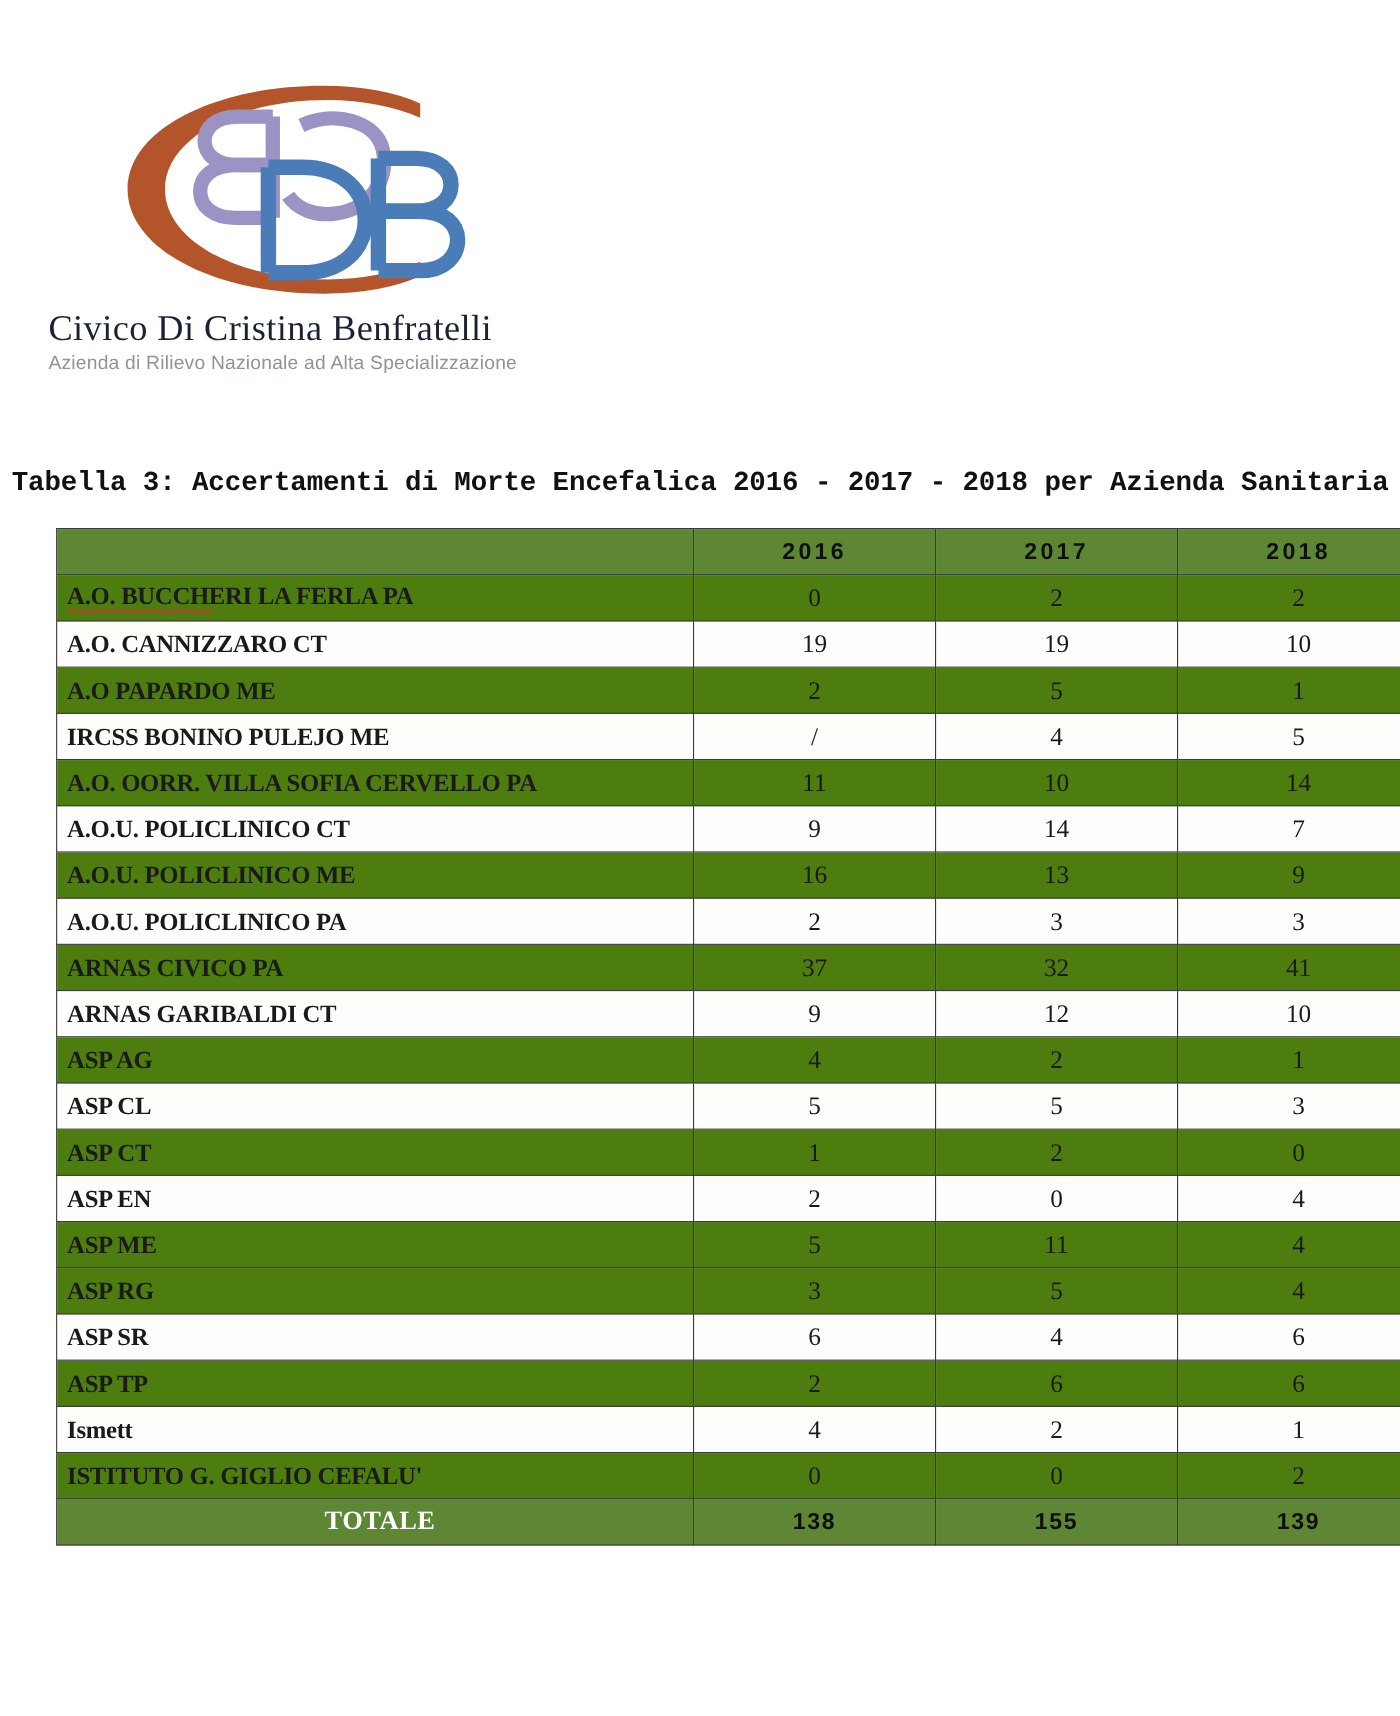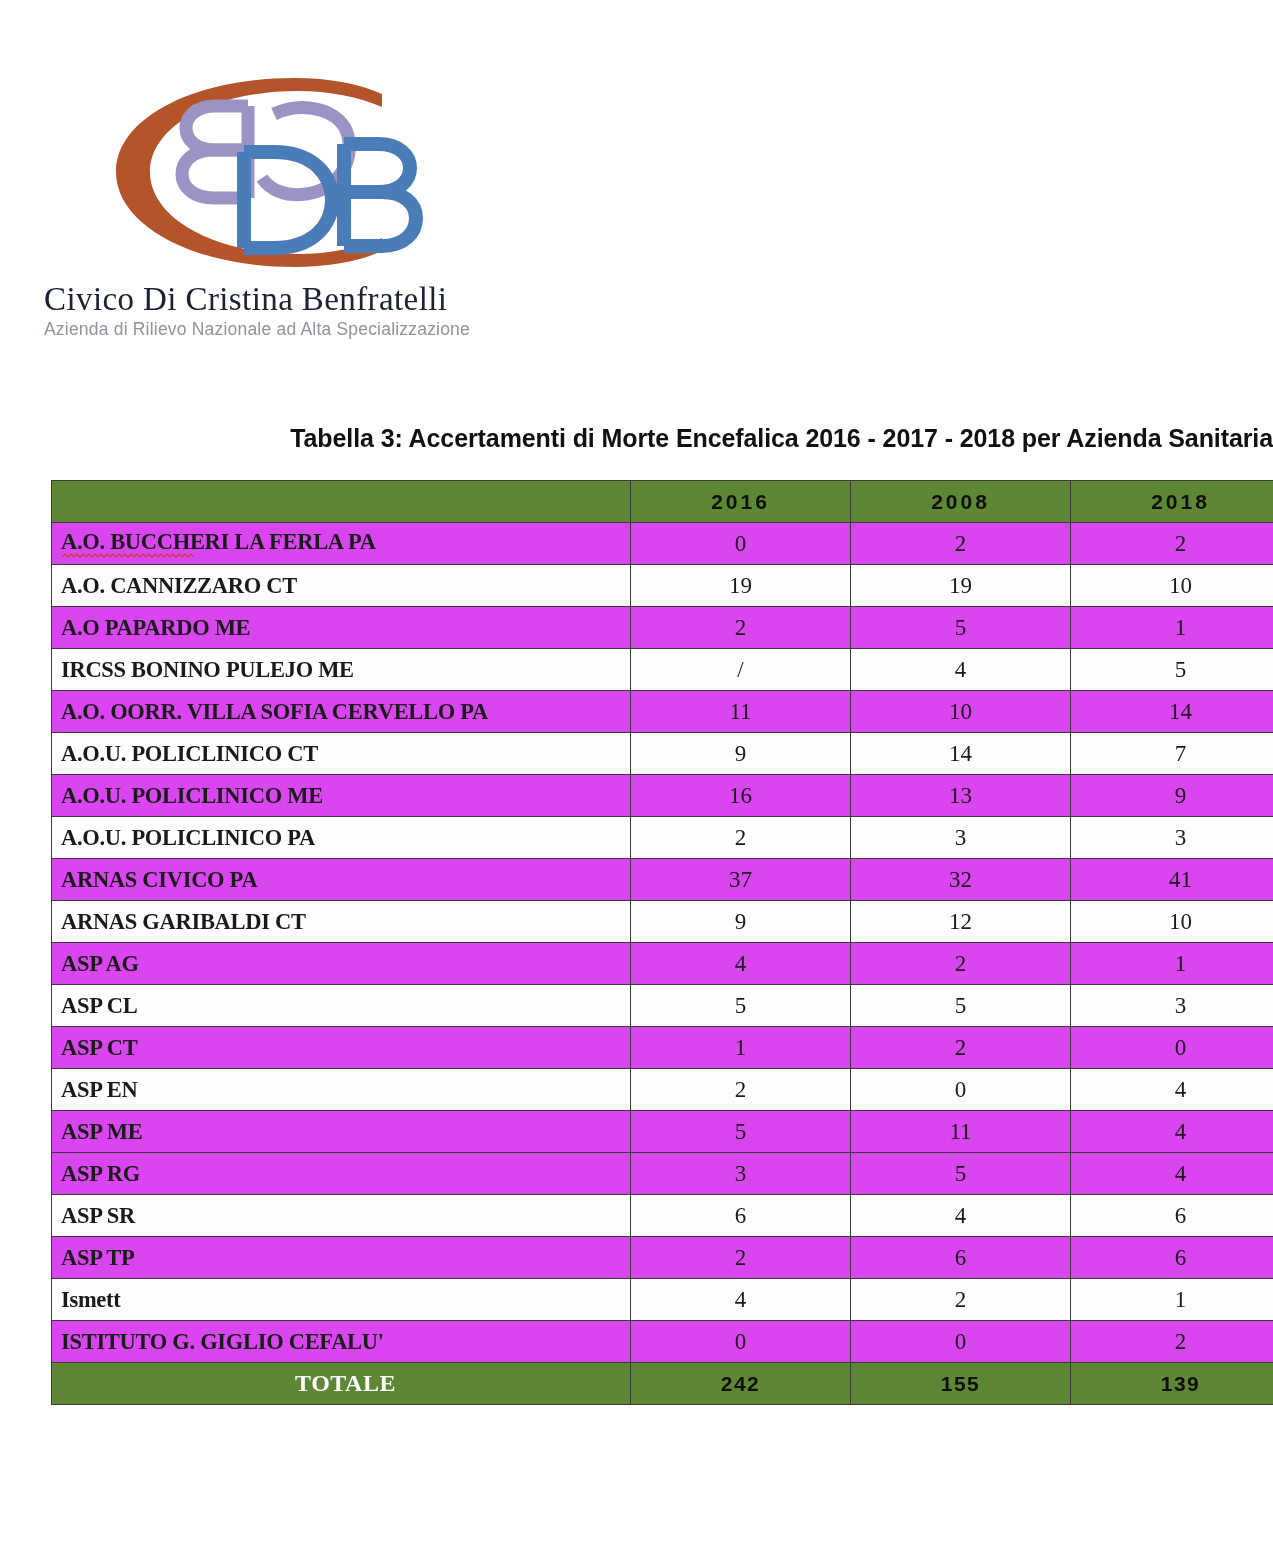--- a/index.html
+++ b/index.html
@@ -49,22 +49,22 @@
     margin-left: 8px;
     white-space: nowrap;
   }
 
   
   .table-title {
     position: absolute;
     left: 0;
     top: 424px;
     width: 1273px;
-    text-align: right;
-    font-family: Liberation Sans, sans-serif;
+    text-align: center;
+    font-family: Liberation Mono, monospace;
     font-weight: bold;
     font-size: 25px;
     letter-spacing: -0.1px;
     color: #111111;
   }
 
   
   .table-wrap {
     position: absolute;
     left: 19px;
@@ -108,21 +108,21 @@
     font-weight: bold;
     font-size: 22.5px;
     letter-spacing: -0.3px;
     white-space: nowrap;
   }
   tbody td.num {
     text-align: center;
     font-size: 23px;
   }
 
-  tbody tr.alt td { background: #d946ef; }
+  tbody tr.alt td { background: #4d7c0f; }
   tbody tr.plain td { background: #fdfdfb; }
 
   tfoot td {
     background: #5d8734;
     height: 45px;
     border-color: #2f2f2f;
   }
   tfoot td.lbl {
     text-align: center;
     padding-left: 9px;
@@ -196,21 +196,21 @@
     <colgroup>
       <col class="c-label">
         <col class="c-year">
         <col class="c-year">
         <col class="c-year">
     </colgroup>
     <thead>
       <tr>
         <th class="th-blank"></th>
         <th>2016</th>
-        <th>2008</th>
+        <th>2017</th>
         <th>2018</th>
       </tr>
     </thead>
     <tbody id="tbody">
         <tr class="alt">
           <td class="lbl">A.O. BUCCHERI LA FERLA PA<svg class="squiggle" viewBox="0 0 132 5">
               <path d="M0 4 L3 1 L6 4 L9 1 L12 4 L15 1 L18 4 L21 1 L24 4 L27 1 L30 4 L33 1 L36 4 L39 1 L42 4 L45 1 L48 4 L51 1 L54 4 L57 1 L60 4 L63 1 L66 4 L69 1 L72 4 L75 1 L78 4 L81 1 L84 4 L87 1 L90 4 L93 1 L96 4 L99 1 L102 4 L105 1 L108 4 L111 1 L114 4 L117 1 L120 4 L123 1 L126 4 L129 1 L132 4" fill="none" stroke="#d03a2e" stroke-width="1.2"></path>
             </svg></td>
           <td class="num">0</td>
           <td class="num">2</td>
@@ -327,19 +327,19 @@
         <tr class="alt">
           <td class="lbl">ISTITUTO G. GIGLIO CEFALU'</td>
           <td class="num">0</td>
           <td class="num">0</td>
           <td class="num">2</td>
         </tr>
       </tbody>
     <tfoot>
       <tr>
         <td class="lbl">TOTALE</td>
-        <td class="num">242</td>
+        <td class="num">138</td>
         <td class="num">155</td>
         <td class="num">139</td>
       </tr>
     </tfoot>
   </table>
 </div>
 
 </body></html>

